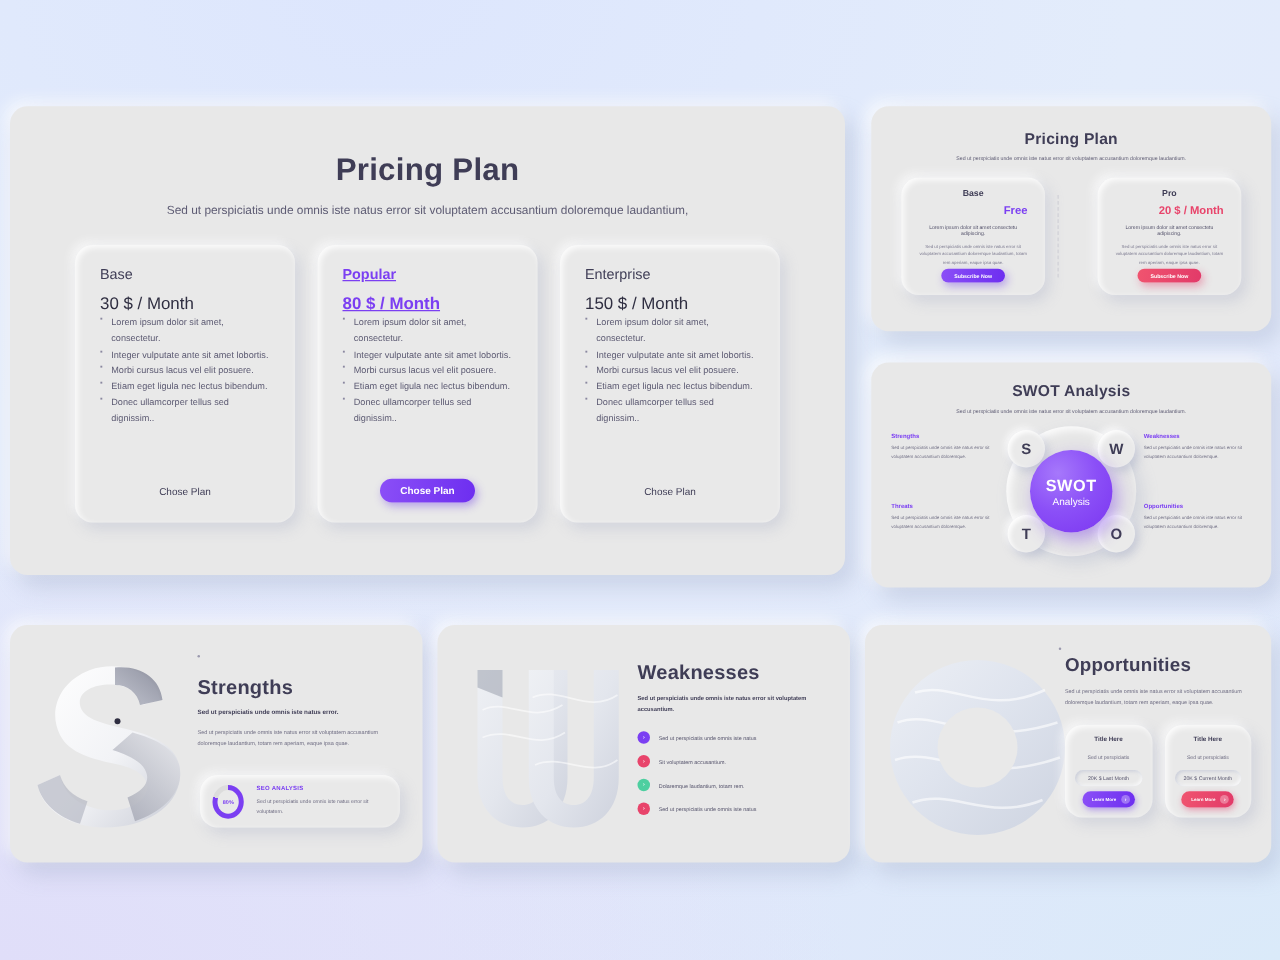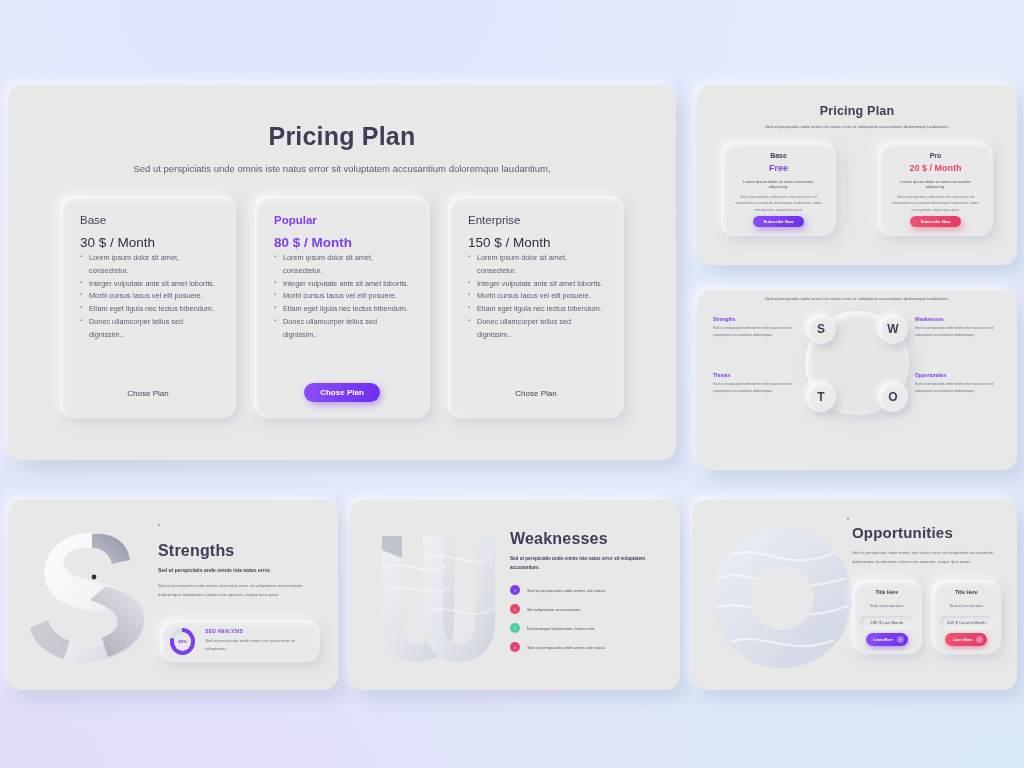--- a/index.html
+++ b/index.html
@@ -34,21 +34,21 @@
   .sub { color: #5d5b73; }
 
   
   #main-pricing { left: 8px; top: 85px; width: 668px; height: 375px; }
   #main-pricing .title { font-size: 25px; text-align: center; margin-top: 37px; }
   #main-pricing .tagline { font-size: 9.5px; text-align: center; margin-top: 12px; }
   .plans { display: flex; gap: 18px; padding: 0 52px; margin-top: 22px; }
   .plan { flex: 1; height: 222px; padding: 18px 20px 0 20px; position: relative; }
   .plan .pname { font-size: 11.5px; color: #3f3d56; }
   .plan .pprice { font-size: 13.5px; color: #2f2e41; margin-top: 9px; font-weight: 500; }
-  .plan.featured .pname, .plan.featured .pprice { color: #7b3ff2; font-weight: bold; }
+  .plan.featured .pname, .plan.featured .pprice { color: #7b3ff2; font-weight: bold; text-decoration: underline; }
   .plan ul { list-style: none; margin-top: 2px; }
   .plan li { font-size: 7.3px; color: #5d5b73; line-height: 1.75; padding-left: 9px; position: relative; }
   .plan li::before { content: "▪"; position: absolute; left: 0; top: -1px; color: #8a88a0; font-size: 6px; }
   .plan .cta { position: absolute; left: 0; right: 0; bottom: 16px; text-align: center; }
   .btn-flat { font-size: 8px; color: #3f3d56; display: inline-block; padding: 4px 10px; }
   .btn-purple {
     display: inline-block; font-size: 8px; color: #fff; font-weight: bold;
     padding: 5px 16px; border-radius: 20px;
     background: linear-gradient(100deg, #8b4ff7 0%, #6d2ef0 100%);
     box-shadow: 2px 3px 7px rgba(110,60,230,0.42);
@@ -60,21 +60,21 @@
     box-shadow: 2px 3px 7px rgba(226,58,105,0.42);
   }
 
   
   #mini-pricing { left: 697px; top: 85px; width: 320px; height: 180px; }
   #mini-pricing .title { font-size: 12.5px; text-align: center; margin-top: 19px; }
   #mini-pricing .tagline { font-size: 4.2px; text-align: center; margin-top: 6px; }
   .mini-plans { display: flex; gap: 0; padding: 0 24px; margin-top: 13px; position: relative; }
   .mini-plan { flex: 1; height: 94px; padding: 10px 14px 0; text-align: center; position: relative; }
   .mini-plan .mname { font-size: 7px; color: #3f3d56; font-weight: bold; }
-  .mini-plan .mprice { font-size: 9px; font-weight: bold; margin-top: 4px; }
+  .mini-plan .mprice { font-size: 9px; font-weight: bold; margin-top: 4px; text-align: right; }
   .mini-plan.base .mprice { color: #7b3ff2; }
   .mini-plan.pro .mprice { color: #e8446b; }
   .mini-plan .mlead { font-size: 4.1px; color: #54526b; margin-top: 6px; }
   .mini-plan .mbody { font-size: 3.5px; color: #7b798f; margin-top: 5px; line-height: 1.85; }
   .mini-plan .mcta { position: absolute; left: 0; right: 0; bottom: 9px; }
   .mini-divider { width: 22px; }
 
   
   #swot { left: 697px; top: 290px; width: 320px; height: 180px; }
   #swot .title { font-size: 12.5px; text-align: center; margin-top: 16px; }
@@ -246,27 +246,32 @@
         <div class="mlead">Lorem ipsum dolor sit amet consectetu adipiscing.</div>
         <div class="mbody">Sed ut perspiciatis unde omnis iste natus error sit voluptatem accusantium doloremque laudantium, totam rem aperiam, eaque ipsa quae.</div>
         <div class="mcta">
           <span class="btn-pink" style="font-size:4.2px;padding:3px 10px;">Subscribe Now</span>
         </div>
       </div>
     </div>
   </div>
 
   <div class="panel" id="swot">
+    <div class="hdr title">SWOT Analysis</div>
     <div class="sub tagline">Sed ut perspiciatis unde omnis iste natus error sit voluptatem accusantium doloremque laudantium.</div>
     <div class="swot-stage">
       <div class="swot-halo"></div>
       <div class="swot-node n-s">S</div>
       <div class="swot-node n-w">W</div>
       <div class="swot-node n-t">T</div>
       <div class="swot-node n-o">O</div>
+      <div class="swot-center">
+        <div class="c1">SWOT</div>
+        <div class="c2">Analysis</div>
+      </div>
       <div class="swot-cap cap-str">
         <div class="ct">Strengths</div>
         <div class="cd">Sed ut perspiciatis unde omnis iste natus error sit voluptatem accusantium doloremque.</div>
       </div>
       <div class="swot-cap cap-thr">
         <div class="ct">Threats</div>
         <div class="cd">Sed ut perspiciatis unde omnis iste natus error sit voluptatem accusantium doloremque.</div>
       </div>
       <div class="swot-cap cap-wea cap-right">
         <div class="ct">Weaknesses</div>

